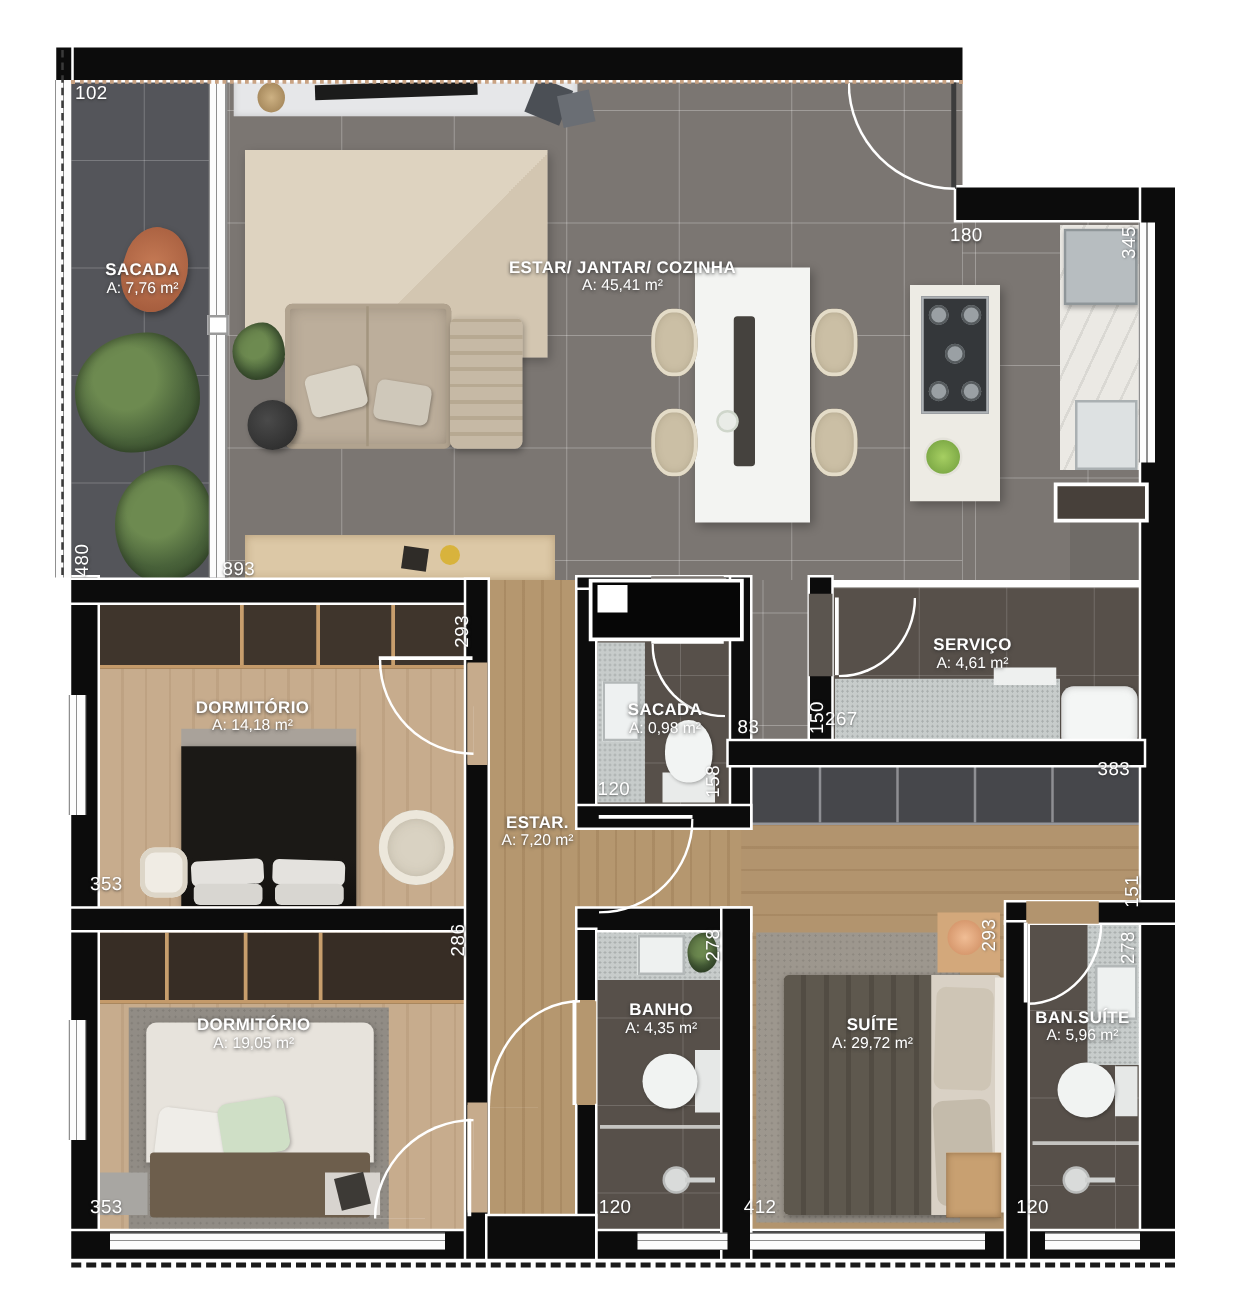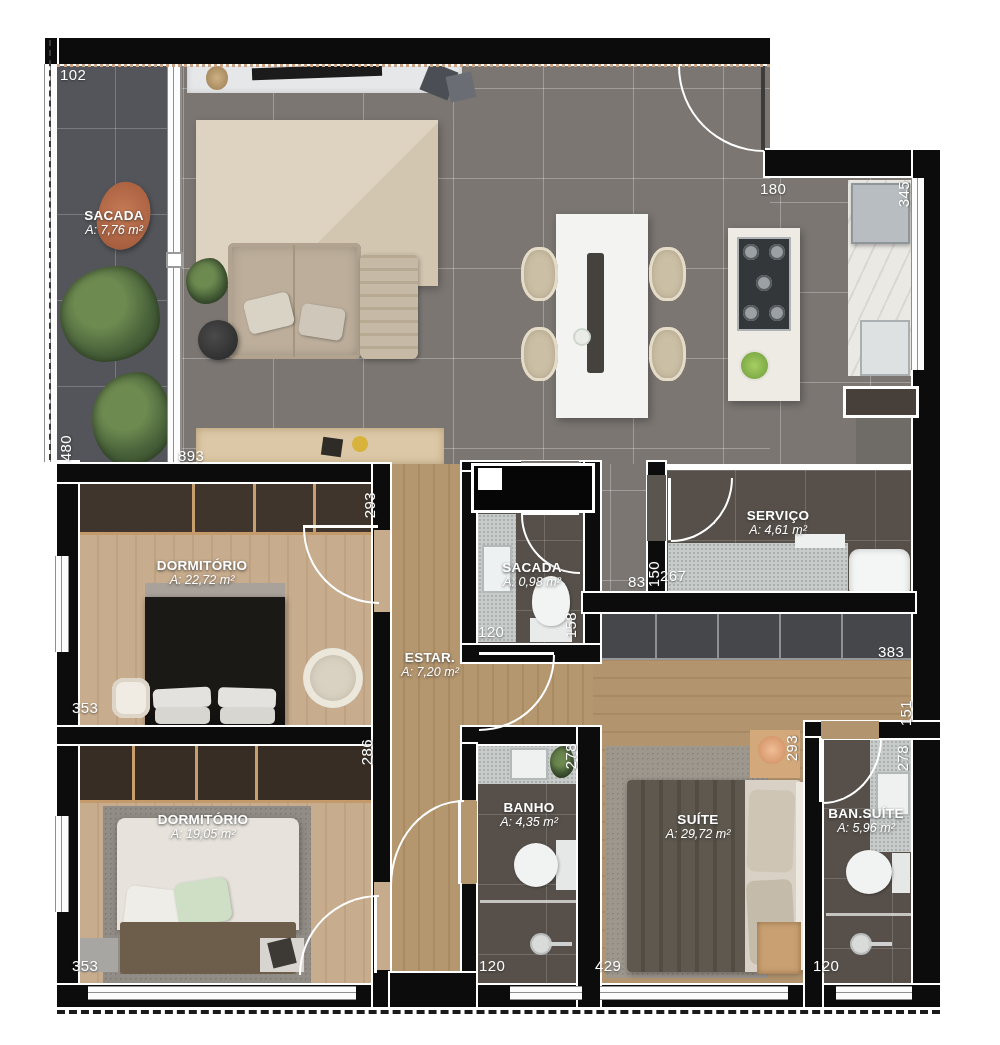--- a/index.html
+++ b/index.html
@@ -15,21 +15,21 @@
   .arc{position:absolute;z-index:23;}
   .arc-bl{border-left:2px solid #fff;border-bottom:2px solid #fff;border-bottom-left-radius:100% 100%;}
   .arc-br{border-right:2px solid #fff;border-bottom:2px solid #fff;border-bottom-right-radius:100% 100%;}
   .arc-tl{border-left:2px solid #fff;border-top:2px solid #fff;border-top-left-radius:100% 100%;}
   .dim{position:absolute;color:#fff;font-size:15px;line-height:16px;letter-spacing:.4px;
        text-shadow:0 1px 2px rgba(35,35,35,.65);z-index:30;white-space:nowrap;}
   .dim.v{transform:rotate(-90deg);transform-origin:center;}
   .rlabel{position:absolute;transform:translateX(-50%);text-align:center;color:#fff;
           text-shadow:0 1px 3px rgba(45,45,45,.9);white-space:nowrap;z-index:30;}
   .rname{font-weight:bold;font-size:13.5px;letter-spacing:.3px;}
-  .rarea{font-size:12.5px;font-style:italic;}
+  .rarea{font-size:12.5px;}
   .tile-dark{background-color:#54555a;
     background-image:linear-gradient(rgba(255,255,255,.22) 1px,transparent 1px),
                      linear-gradient(90deg,rgba(255,255,255,.22) 1px,transparent 1px);
     background-size:86px 86px;background-position:-28px 66px;}
   .tile-gray{background-color:#7b7672;
     background-image:linear-gradient(rgba(255,255,255,.28) 1px,transparent 1px),
                      linear-gradient(90deg,rgba(255,255,255,.28) 1px,transparent 1px);
     background-size:90px 90px;background-position:10px 26px;}
   .wood-bed{background-color:#c7ac8d;
     background-image:repeating-linear-gradient(90deg,rgba(110,75,40,.10) 0 2px,transparent 2px 19px);}
@@ -251,23 +251,27 @@
   <div class="win win-h" style="left:836px;top:986px;width:76px;height:14px;"></div>
 
   <div class="abs" style="left:49px;top:40px;width:0;height:420px;border-left:2px dashed #3a3a3a;z-index:24;"></div>
   <div class="abs" style="left:57px;top:64px;width:713px;height:0;border-top:3px dotted #c9a383;z-index:24;"></div>
   <div class="abs" style="left:57px;top:1010px;width:883px;height:0;border-top:4px dashed #1a1a1a;z-index:24;"></div>
 
   <div class="rlabel" style="left:114px;top:208px;">
     <div class="rname">SACADA</div>
     <div class="rarea">A: 7,76 m²</div>
   </div>
+  <div class="rlabel" style="left:498px;top:206px;">
+    <div class="rname">ESTAR/ JANTAR/ COZINHA</div>
+    <div class="rarea">A: 45,41 m²</div>
+  </div>
   <div class="rlabel" style="left:202px;top:558px;">
     <div class="rname">DORMITÓRIO</div>
-    <div class="rarea">A: 22,72 m²</div>
+    <div class="rarea">A: 14,18 m²</div>
   </div>
   <div class="rlabel" style="left:532px;top:560px;">
     <div class="rname">SACADA</div>
     <div class="rarea">A: 0,98 m²</div>
   </div>
   <div class="rlabel" style="left:778px;top:508px;">
     <div class="rname">SERVIÇO</div>
     <div class="rarea">A: 4,61 m²</div>
   </div>
   <div class="rlabel" style="left:430px;top:650px;">
@@ -293,27 +297,27 @@
 
   <div class="dim" style="left:60px;top:67px;">102</div>
   <div class="dim" style="left:760px;top:181px;">180</div>
   <div class="dim v" style="left:884px;top:186px;width:40px;text-align:center;">345</div>
   <div class="dim v" style="left:46px;top:440px;width:40px;text-align:center;">480</div>
   <div class="dim" style="left:178px;top:448px;">893</div>
   <div class="dim v" style="left:350px;top:497px;width:40px;text-align:center;">293</div>
   <div class="dim" style="left:72px;top:700px;">353</div>
   <div class="dim" style="left:478px;top:624px;">120</div>
   <div class="dim v" style="left:551px;top:617px;width:40px;text-align:center;">158</div>
-  <div class="dim" style="left:590px;top:574px;margin-left:38px;">83</div>
+  <div class="dim" style="left:590px;top:574px;">83</div>
   <div class="dim v" style="left:634px;top:566px;width:40px;text-align:center;">150</div>
   <div class="dim" style="left:660px;top:568px;">267</div>
-  <div class="dim" style="left:878px;top:644px;">383</div>
+  <div class="dim" style="left:878px;top:608px;">383</div>
   <div class="dim v" style="left:886px;top:705px;width:40px;text-align:center;">151</div>
   <div class="dim v" style="left:347px;top:744px;width:40px;text-align:center;">286</div>
   <div class="dim v" style="left:551px;top:748px;width:40px;text-align:center;">278</div>
   <div class="dim v" style="left:772px;top:740px;width:40px;text-align:center;">293</div>
   <div class="dim v" style="left:883px;top:750px;width:40px;text-align:center;">278</div>
   <div class="dim" style="left:72px;top:958px;">353</div>
   <div class="dim" style="left:479px;top:958px;">120</div>
-  <div class="dim" style="left:595px;top:958px;">429</div>
+  <div class="dim" style="left:595px;top:958px;">412</div>
   <div class="dim" style="left:813px;top:958px;">120</div>
 
 </div>
 
 </body></html>

